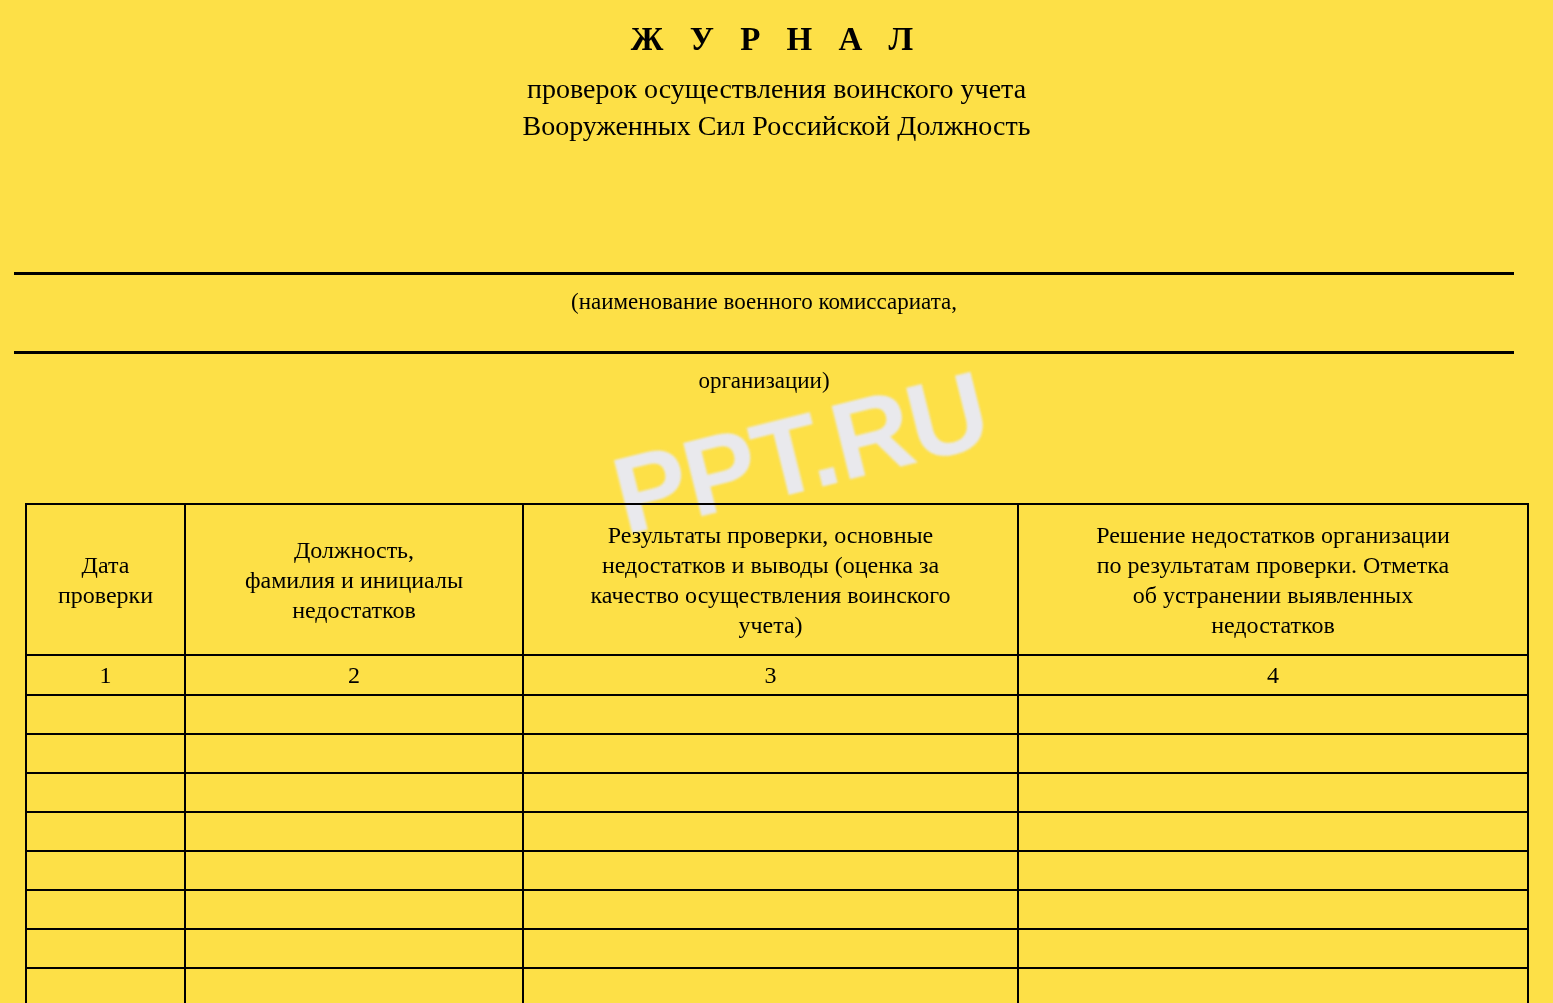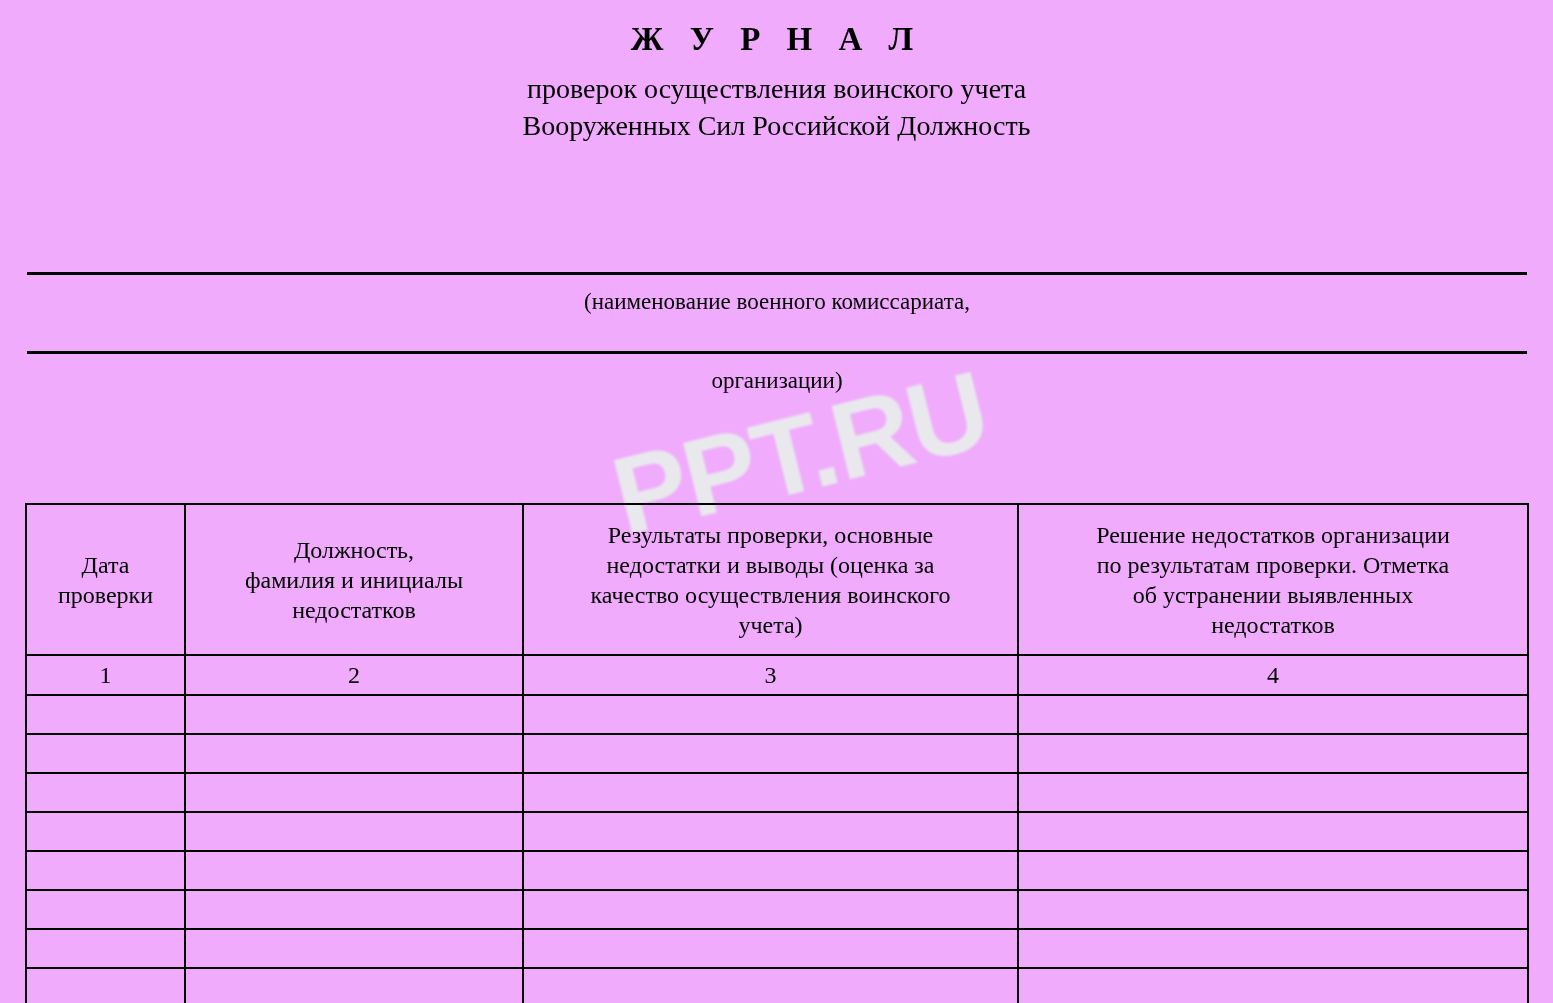--- a/index.html
+++ b/index.html
@@ -12,21 +12,21 @@
     font-family: "Liberation Serif", "DejaVu Serif", serif;
     color: #000000;
     -webkit-font-smoothing: antialiased;
   }
 
   .page {
     position: relative;
     width: 1553px;
     height: 1003px;
     margin: 0 auto;
-    background: #f0abfc;
+    background: #fde047;
     overflow: hidden;
   }
 
   
   .watermark {
     position: absolute;
     left: 600px;
     top: 378px;
     width: 400px;
     height: 150px;
@@ -63,21 +63,21 @@
   .doc-subtitle {
     font-size: 28px;
     font-weight: 400;
     line-height: 37px;
     margin: 0;
   }
 
   
   .rule-block {
     position: absolute;
-    left: 27px;
+    left: 14px;
     top: 272px;
     width: 1500px;
     z-index: 2;
   }
   .rule-group {
     width: 100%;
     height: 79px;
     position: relative;
   }
   .rule-line {
@@ -180,21 +180,21 @@
           <div>Дата</div>
           <div>проверки</div>
         </th>
         <th>
           <div>Должность,</div>
           <div>фамилия и инициалы</div>
           <div>недостатков</div>
         </th>
         <th>
           <div>Результаты проверки, основные</div>
-          <div>недостатки и выводы (оценка за</div>
+          <div>недостатков и выводы (оценка за</div>
           <div>качество осуществления воинского</div>
           <div>учета)</div>
         </th>
         <th>
           <div>Решение недостатков организации</div>
           <div>по результатам проверки. Отметка</div>
           <div>об устранении выявленных</div>
           <div>недостатков</div>
         </th>
       </tr>

